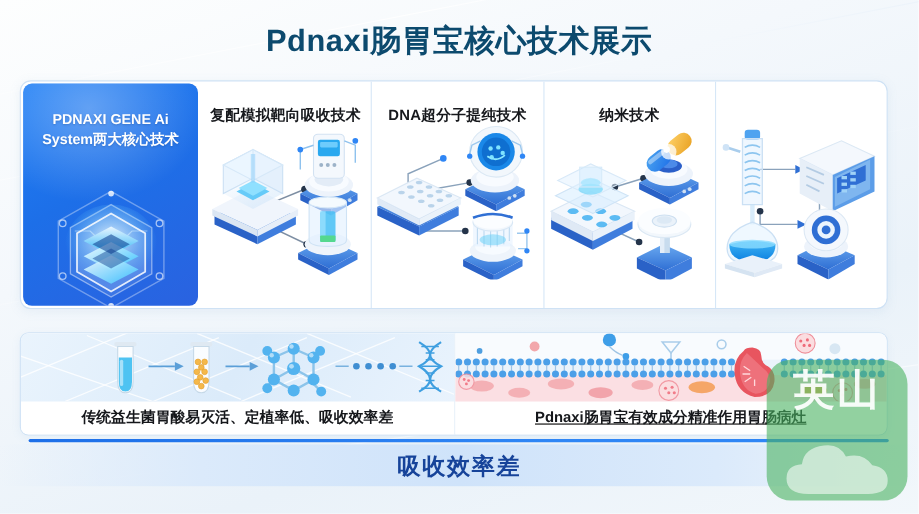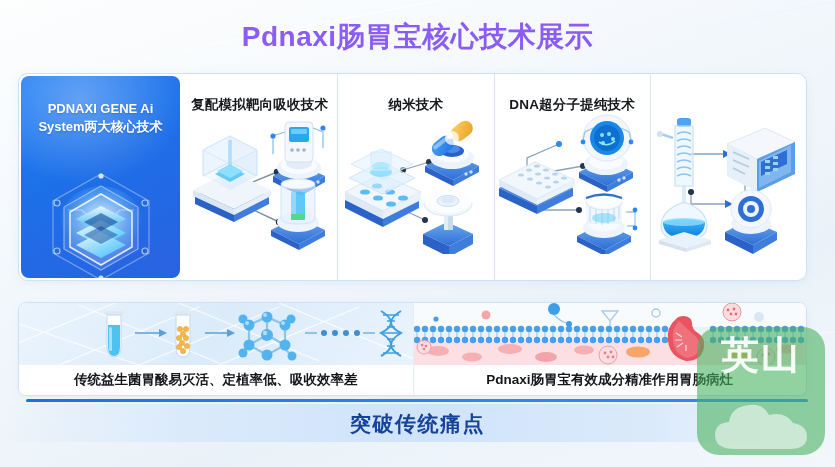--- a/index.html
+++ b/index.html
@@ -13,21 +13,21 @@
   .bg-lines { position:absolute; inset:0; overflow:hidden; pointer-events:none; }
   .bg-lines i {
     position:absolute; display:block; height:1px; width:1400px;
     background:linear-gradient(90deg, rgba(255,255,255,0) 0%, rgba(255,255,255,.95) 40%, rgba(215,230,245,.6) 100%);
     transform-origin:0 0;
   }
 
   
   .title {
     position:absolute; top:18px; left:0; width:835px; text-align:center;
-    font-size:28px; font-weight:700; color:#8b5cf6; letter-spacing:.5px;
+    font-size:28px; font-weight:700; color:#0c4a6e; letter-spacing:.5px;
   }
 
   
   .card {
     position:absolute; left:18px; top:73px; width:789px; height:208px;
     background:#ffffff; border:1px solid #cfe2f5; border-radius:10px;
     box-shadow:0 2px 10px rgba(120,160,200,.10);
     display:flex; overflow:hidden;
   }
   .hero {
@@ -60,21 +60,21 @@
   .panel-art { position:absolute; top:40px; left:50%; transform:translateX(-50%); }
 
   
   .compare {
     position:absolute; left:18px; top:302px; width:789px; height:94px;
     border:1px solid #cfe2f5; border-radius:8px; overflow:hidden;
     background:#fff; box-shadow:0 2px 8px rgba(120,160,200,.08);
     display:flex;
   }
   .cmp-half { width:50%; position:relative; display:flex; flex-direction:column; }
-  .cmp-half + .cmp-half { border-left:1px solid #e3eef8; }
+  .cmp-half + .cmp-half { border-left:1px solid #e3eef8;text-decoration:underline; }
   .cmp-art { height:62px; position:relative; overflow:hidden; }
   .cmp-art.left  { background:linear-gradient(120deg,#eaf4fd 0%,#dbebfa 50%,#e9f3fd 100%); }
   .cmp-art.right { background:linear-gradient(180deg,#f7fbfe 0%,#f2f8fd 42%,#fde9ec 43%,#fbe2e6 100%); }
   .cmp-cap {
     flex:1; display:flex; align-items:center; justify-content:center;
     font-size:13.5px; font-weight:700; color:#15171b; background:#fff;
     white-space:nowrap;
   }
 
   
@@ -235,98 +235,20 @@
         <polygon points="86,116 112,103 140,116 114,130" fill="url(#pl2)"></polygon>
         <polygon points="86,116 86,122 114,136 114,130" fill="#2a62c7"></polygon>
         <polygon points="114,130 114,136 140,122 140,116" fill="#3f7ddd"></polygon>
         <ellipse cx="113" cy="108" rx="21" ry="10" fill="#eef4fb"></ellipse>
 
         <path d="M96 104 L96 72 Q96 66 113 66 Q130 66 130 72 L130 104 Q130 110 113 110 Q96 110 96 104 Z" fill="rgba(226,241,255,.62)" stroke="#cfe3f5" stroke-width="1"></path>
         <ellipse cx="113" cy="70" rx="17" ry="5" fill="#f4fafe" stroke="#d5e7f7" stroke-width="1"></ellipse>
         <rect x="106" y="78" width="14" height="28" rx="2" fill="#47c0f5" opacity=".85"></rect>
         <rect x="106" y="78" width="5" height="28" fill="#9fe3ff" opacity=".7"></rect>
         <rect x="106" y="100" width="14" height="6" rx="1" fill="#54d88f"></rect>
-      </svg>
-    </div>
-  </div>
-
-  <div class="panel">
-    <div class="panel-title">纳米技术</div>
-    <div class="panel-art">
-      <svg width="150" height="140" viewBox="0 0 150 140">
-        <defs>
-          <linearGradient id="pl4" x1="0" y1="0" x2="0" y2="1">
-            <stop offset="0" stop-color="#6aa9f0"></stop>
-              <stop offset="1" stop-color="#2f6fd4"></stop>
-          </linearGradient>
-          <linearGradient id="capA" x1="0" y1="0" x2="1" y2="1">
-            <stop offset="0" stop-color="#4ca5f0"></stop>
-              <stop offset="1" stop-color="#1d6fe8"></stop>
-          </linearGradient>
-          <linearGradient id="capB" x1="0" y1="0" x2="1" y2="1">
-            <stop offset="0" stop-color="#ffd36b"></stop>
-              <stop offset="1" stop-color="#e8a021"></stop>
-          </linearGradient>
-        </defs>
-
-        <path d="M62 56 L88 48" stroke="#8aa2bb" stroke-width="1.3" fill="none"></path>
-        <circle cx="62" cy="56" r="3" fill="#24344a"></circle>
-        <circle cx="88" cy="48" r="3" fill="#24344a"></circle>
-        <path d="M58 94 L84 106" stroke="#8aa2bb" stroke-width="1.3" fill="none"></path>
-        <circle cx="58" cy="94" r="3" fill="#24344a"></circle>
-        <circle cx="84" cy="106" r="3" fill="#24344a"></circle>
-
-        <polygon points="4,84 40,66 78,84 42,102" fill="url(#pl4)"></polygon>
-        <polygon points="4,84 4,94 42,113 42,102" fill="#2a62c7"></polygon>
-        <polygon points="42,102 42,113 78,94 78,84" fill="#3f7ddd"></polygon>
-        <polygon points="4,78 40,60 80,78 42,97" fill="#f2f7fd" stroke="#dae7f4"></polygon>
-        <polygon points="4,78 4,86 42,105 42,97" fill="#dfe9f5"></polygon>
-        <polygon points="42,97 42,105 80,86 80,78" fill="#e9f1fa"></polygon>
-        <g fill="#2aa7f0" opacity=".75">
-          <ellipse cx="24" cy="78" rx="5" ry="2.6"></ellipse>
-            <ellipse cx="37" cy="84" rx="5" ry="2.6"></ellipse>
-          <ellipse cx="50" cy="90" rx="5" ry="2.6"></ellipse>
-            <ellipse cx="36" cy="72" rx="5" ry="2.6"></ellipse>
-          <ellipse cx="49" cy="78" rx="5" ry="2.6"></ellipse>
-            <ellipse cx="62" cy="84" rx="5" ry="2.6"></ellipse>
-        </g>
-
-        <polygon points="8,64 40,48 74,64 42,80" fill="rgba(214,236,255,.55)" stroke="#cfe4f6"></polygon>
-        <polygon points="10,50 40,35 72,50 42,65" fill="rgba(228,243,255,.55)" stroke="#d8e9f8"></polygon>
-        <ellipse cx="40" cy="58" rx="11" ry="5" fill="#63d2f8" opacity=".6"></ellipse>
-        <ellipse cx="40" cy="52" rx="9" ry="4" fill="#8fe4ff" opacity=".7"></ellipse>
-        <rect x="30" y="38" width="20" height="18" fill="rgba(200,232,255,.35)" stroke="#d6eaf9"></rect>
-
-        <polygon points="84,52 110,39 138,52 112,66" fill="url(#pl4)"></polygon>
-        <polygon points="84,52 84,58 112,72 112,66" fill="#2a62c7"></polygon>
-        <polygon points="112,66 112,72 138,58 138,52" fill="#3f7ddd"></polygon>
-        <ellipse cx="111" cy="44" rx="22" ry="11" fill="#edf3fb"></ellipse>
-        <ellipse cx="111" cy="40" rx="17" ry="8.5" fill="#f8fbff"></ellipse>
-        <ellipse cx="111" cy="37" rx="12" ry="6" fill="#2b5fc9"></ellipse>
-        <ellipse cx="111" cy="35" rx="8" ry="4" fill="#4c8ae8"></ellipse>
-
-        <g transform="rotate(-38 111 24)">
-          <rect x="87" y="17" width="24" height="15" rx="7.5" fill="url(#capA)"></rect>
-          <rect x="111" y="17" width="24" height="15" rx="7.5" fill="url(#capB)"></rect>
-          <rect x="90" y="19" width="18" height="4" rx="2" fill="rgba(255,255,255,.4)"></rect>
-        </g>
-        <circle cx="111" cy="24" r="7" fill="rgba(255,255,255,.75)"></circle>
-        <circle cx="109" cy="22" r="3" fill="#ffffff"></circle>
-        <circle cx="130" cy="58" r="1.7" fill="#cfe0f2"></circle>
-        <circle cx="125" cy="60" r="1.7" fill="#cfe0f2"></circle>
-
-        <polygon points="82,120 106,108 132,120 108,132" fill="url(#pl4)"></polygon>
-        <polygon points="82,120 82,130 108,143 108,132" fill="#2a62c7"></polygon>
-        <polygon points="108,132 108,143 132,130 132,120" fill="#3f7ddd"></polygon>
-        <rect x="103" y="96" width="9" height="20" fill="#c8dcee"></rect>
-        <rect x="103" y="96" width="4" height="20" fill="#e4eef8"></rect>
-        <ellipse cx="107" cy="90" rx="24" ry="12" fill="#f2f7fc" stroke="#dbe8f4"></ellipse>
-        <ellipse cx="107" cy="87" rx="24" ry="12" fill="#fbfdff"></ellipse>
-        <ellipse cx="107" cy="87" rx="11" ry="5.5" fill="#eaf2fa" stroke="#cddff0"></ellipse>
-        <ellipse cx="107" cy="86" rx="7" ry="3.5" fill="#dce9f5"></ellipse>
       </svg>
     </div>
   </div>
 
   <div class="panel">
     <div class="panel-title">DNA超分子提纯技术</div>
     <div class="panel-art">
       <svg width="150" height="140" viewBox="0 0 150 140">
         <defs>
           <linearGradient id="pl3" x1="0" y1="0" x2="0" y2="1">
@@ -401,20 +323,98 @@
           <line x1="117" y1="88" x2="117" y2="108"></line>
             <line x1="122" y1="88" x2="122" y2="105"></line>
         </g>
         <ellipse cx="107" cy="104" rx="12" ry="5" fill="#62d0f8" opacity=".5"></ellipse>
         <ellipse cx="107" cy="88" rx="18" ry="8" fill="#f2f7fc" stroke="#d8e7f5"></ellipse>
         <ellipse cx="107" cy="86" rx="18" ry="8" fill="#fbfdff"></ellipse>
         <path d="M89 84 Q107 77 125 84" stroke="#2f6fd4" stroke-width="2.4" fill="none"></path>
         <path d="M129 98 L138 98 L138 112 L130 112" stroke="#9cc8ee" stroke-width="1.3" fill="none"></path>
         <circle cx="138" cy="96" r="2.4" fill="#2f86f5"></circle>
         <circle cx="138" cy="114" r="2.4" fill="#2f86f5"></circle>
+      </svg>
+    </div>
+  </div>
+
+  <div class="panel">
+    <div class="panel-title">纳米技术</div>
+    <div class="panel-art">
+      <svg width="150" height="140" viewBox="0 0 150 140">
+        <defs>
+          <linearGradient id="pl4" x1="0" y1="0" x2="0" y2="1">
+            <stop offset="0" stop-color="#6aa9f0"></stop>
+              <stop offset="1" stop-color="#2f6fd4"></stop>
+          </linearGradient>
+          <linearGradient id="capA" x1="0" y1="0" x2="1" y2="1">
+            <stop offset="0" stop-color="#4ca5f0"></stop>
+              <stop offset="1" stop-color="#1d6fe8"></stop>
+          </linearGradient>
+          <linearGradient id="capB" x1="0" y1="0" x2="1" y2="1">
+            <stop offset="0" stop-color="#ffd36b"></stop>
+              <stop offset="1" stop-color="#e8a021"></stop>
+          </linearGradient>
+        </defs>
+
+        <path d="M62 56 L88 48" stroke="#8aa2bb" stroke-width="1.3" fill="none"></path>
+        <circle cx="62" cy="56" r="3" fill="#24344a"></circle>
+        <circle cx="88" cy="48" r="3" fill="#24344a"></circle>
+        <path d="M58 94 L84 106" stroke="#8aa2bb" stroke-width="1.3" fill="none"></path>
+        <circle cx="58" cy="94" r="3" fill="#24344a"></circle>
+        <circle cx="84" cy="106" r="3" fill="#24344a"></circle>
+
+        <polygon points="4,84 40,66 78,84 42,102" fill="url(#pl4)"></polygon>
+        <polygon points="4,84 4,94 42,113 42,102" fill="#2a62c7"></polygon>
+        <polygon points="42,102 42,113 78,94 78,84" fill="#3f7ddd"></polygon>
+        <polygon points="4,78 40,60 80,78 42,97" fill="#f2f7fd" stroke="#dae7f4"></polygon>
+        <polygon points="4,78 4,86 42,105 42,97" fill="#dfe9f5"></polygon>
+        <polygon points="42,97 42,105 80,86 80,78" fill="#e9f1fa"></polygon>
+        <g fill="#2aa7f0" opacity=".75">
+          <ellipse cx="24" cy="78" rx="5" ry="2.6"></ellipse>
+            <ellipse cx="37" cy="84" rx="5" ry="2.6"></ellipse>
+          <ellipse cx="50" cy="90" rx="5" ry="2.6"></ellipse>
+            <ellipse cx="36" cy="72" rx="5" ry="2.6"></ellipse>
+          <ellipse cx="49" cy="78" rx="5" ry="2.6"></ellipse>
+            <ellipse cx="62" cy="84" rx="5" ry="2.6"></ellipse>
+        </g>
+
+        <polygon points="8,64 40,48 74,64 42,80" fill="rgba(214,236,255,.55)" stroke="#cfe4f6"></polygon>
+        <polygon points="10,50 40,35 72,50 42,65" fill="rgba(228,243,255,.55)" stroke="#d8e9f8"></polygon>
+        <ellipse cx="40" cy="58" rx="11" ry="5" fill="#63d2f8" opacity=".6"></ellipse>
+        <ellipse cx="40" cy="52" rx="9" ry="4" fill="#8fe4ff" opacity=".7"></ellipse>
+        <rect x="30" y="38" width="20" height="18" fill="rgba(200,232,255,.35)" stroke="#d6eaf9"></rect>
+
+        <polygon points="84,52 110,39 138,52 112,66" fill="url(#pl4)"></polygon>
+        <polygon points="84,52 84,58 112,72 112,66" fill="#2a62c7"></polygon>
+        <polygon points="112,66 112,72 138,58 138,52" fill="#3f7ddd"></polygon>
+        <ellipse cx="111" cy="44" rx="22" ry="11" fill="#edf3fb"></ellipse>
+        <ellipse cx="111" cy="40" rx="17" ry="8.5" fill="#f8fbff"></ellipse>
+        <ellipse cx="111" cy="37" rx="12" ry="6" fill="#2b5fc9"></ellipse>
+        <ellipse cx="111" cy="35" rx="8" ry="4" fill="#4c8ae8"></ellipse>
+
+        <g transform="rotate(-38 111 24)">
+          <rect x="87" y="17" width="24" height="15" rx="7.5" fill="url(#capA)"></rect>
+          <rect x="111" y="17" width="24" height="15" rx="7.5" fill="url(#capB)"></rect>
+          <rect x="90" y="19" width="18" height="4" rx="2" fill="rgba(255,255,255,.4)"></rect>
+        </g>
+        <circle cx="111" cy="24" r="7" fill="rgba(255,255,255,.75)"></circle>
+        <circle cx="109" cy="22" r="3" fill="#ffffff"></circle>
+        <circle cx="130" cy="58" r="1.7" fill="#cfe0f2"></circle>
+        <circle cx="125" cy="60" r="1.7" fill="#cfe0f2"></circle>
+
+        <polygon points="82,120 106,108 132,120 108,132" fill="url(#pl4)"></polygon>
+        <polygon points="82,120 82,130 108,143 108,132" fill="#2a62c7"></polygon>
+        <polygon points="108,132 108,143 132,130 132,120" fill="#3f7ddd"></polygon>
+        <rect x="103" y="96" width="9" height="20" fill="#c8dcee"></rect>
+        <rect x="103" y="96" width="4" height="20" fill="#e4eef8"></rect>
+        <ellipse cx="107" cy="90" rx="24" ry="12" fill="#f2f7fc" stroke="#dbe8f4"></ellipse>
+        <ellipse cx="107" cy="87" rx="24" ry="12" fill="#fbfdff"></ellipse>
+        <ellipse cx="107" cy="87" rx="11" ry="5.5" fill="#eaf2fa" stroke="#cddff0"></ellipse>
+        <ellipse cx="107" cy="86" rx="7" ry="3.5" fill="#dce9f5"></ellipse>
       </svg>
     </div>
   </div>
 
   <div class="panel">
     <div class="panel-art">
       <svg width="150" height="140" viewBox="0 0 150 140">
         <defs>
           <linearGradient id="pl5" x1="0" y1="0" x2="0" y2="1">
             <stop offset="0" stop-color="#6aa9f0"></stop>
@@ -807,21 +807,21 @@
           </g>
         </g>
       </svg>
     </div>
     <div class="cmp-cap">Pdnaxi肠胃宝有效成分精准作用胃肠病灶</div>
   </div>
 </div>
 
 <div class="banner-rule"></div>
 <div class="banner"></div>
-<div class="banner-text">突破传统痛点</div>
+<div class="banner-text">吸收效率差</div>
 
 <div class="watermark">
   <div class="wm-top">英山</div>
   <div class="wm-cloud">
     <svg width="104" height="62" viewBox="0 0 104 62">
       <path d="M26 58 Q6 58 6 44 Q6 32 20 31 Q22 16 40 14 Q54 12 60 24 Q76 20 84 32 Q98 34 98 46 Q98 58 80 58 Z" fill="rgba(255,255,255,.55)"></path>
     </svg>
   </div>
 </div>
 

